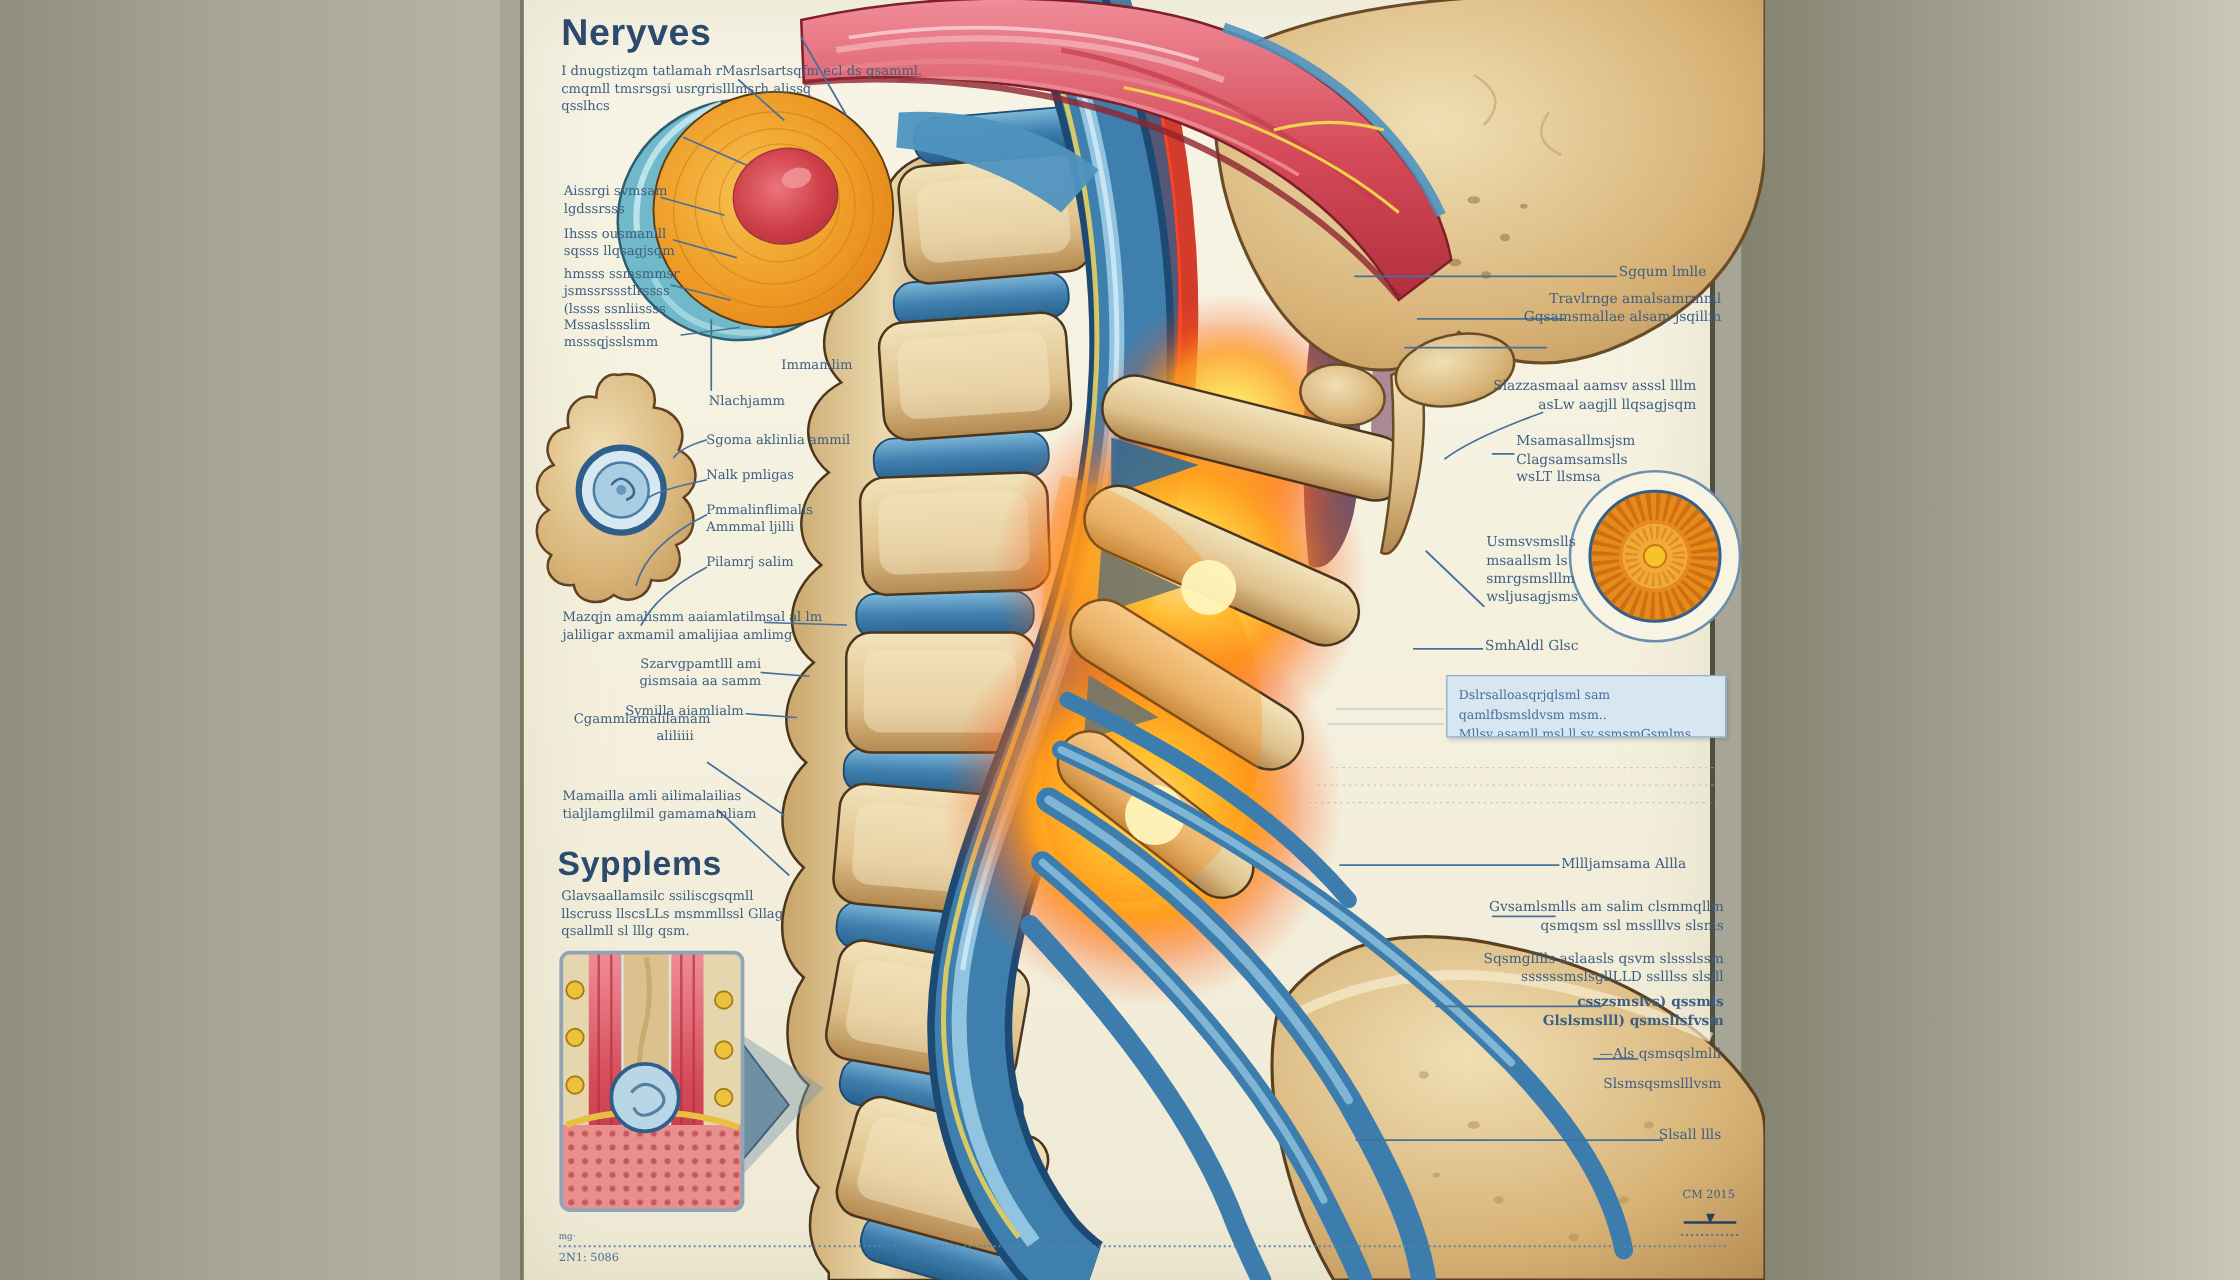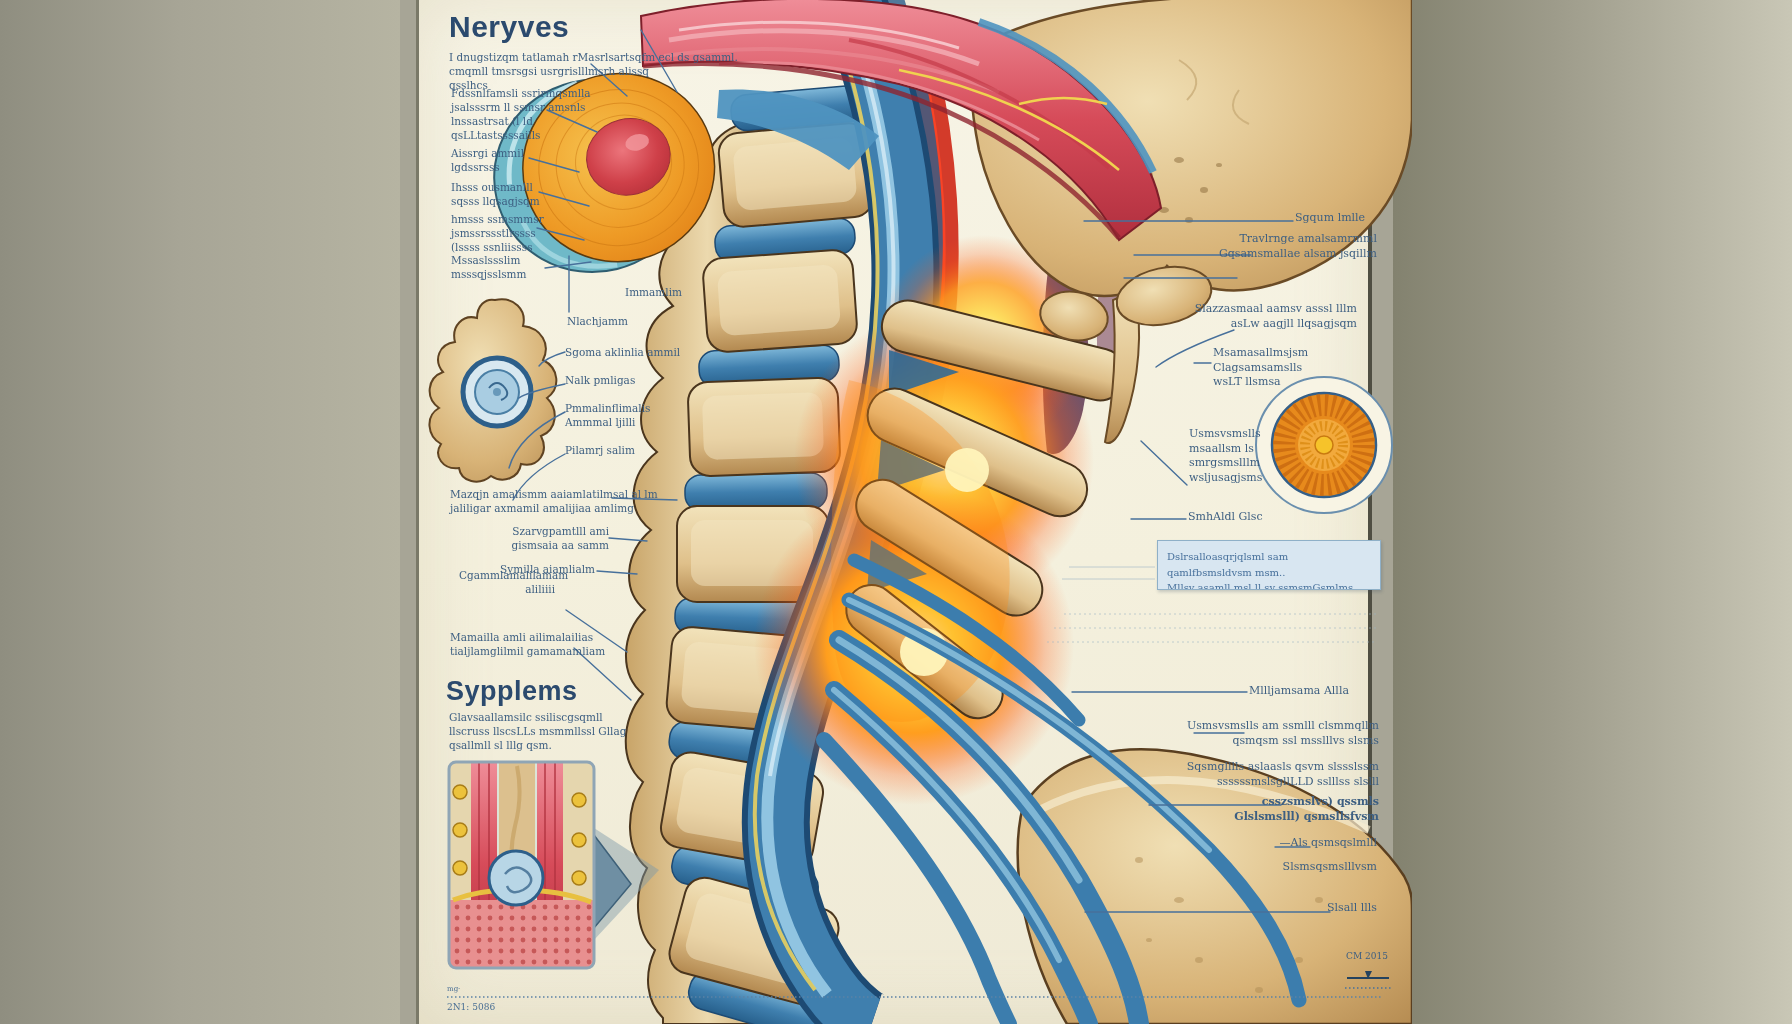--- a/index.html
+++ b/index.html
@@ -353,28 +353,22 @@
   <line x1="28" y1="997" x2="962" y2="997" stroke="#5b82a6" stroke-width="1.5" stroke-dasharray="1.5 2.5"></line>
 </svg>
 
 <div class="h1" style="left:30px;top:10px;">Neryves</div>
 <div class="lbl" style="left:30px;top:50px;">
       <div>I dnugstizqm tatlamah rMasrlsartsqfm ecl ds gsamml.</div>
       <div>cmqmll tmsrsgsi usrgrislllmsrh alissq</div>
       <div>qsslhcs</div>
     </div>
 
-<div class="lbl" style="left:32px;top:86px;">
-      <div>Fdssnlfamsli ssrirmqsmlla</div>
-      <div>jsalsssrm ll ssmsr amsnls</div>
-      <div>lnssastrsat (l ld</div>
-      <div>qsLLtastssssaills</div>
-    </div>
 <div class="lbl" style="left:32px;top:146px;">
-      <div>Aissrgi ammil</div>
+      <div>Aissrgi svmsam</div>
       <div>lgdssrsss</div>
     </div>
 <div class="lbl" style="left:32px;top:180px;">
       <div>Ihsss ousmanlll</div>
       <div>sqsss llqsagjsqm</div>
     </div>
 <div class="lbl" style="left:32px;top:212px;">
       <div>hmsss ssmsmmsr</div>
       <div>jsmssrssstlrssss</div>
       <div>(lssss ssnliissss</div>
@@ -459,21 +453,21 @@
 
 <div class="callout">
       <div>Dslrsalloasqrjqlsml sam qamlfbsmsldvsm msm..</div>
       <div>Mllsv asamll msl ll sv ssmsmGsmlms qsm ls slsm..</div>
     </div>
 
 <div class="lbl rlbl" style="left:830px;top:684px;">
       <div>Mllljamsama Allla</div>
     </div>
 <div class="lbl rlbl r" style="left:690px;top:719px;width:270px;">
-      <div>Usmsvsmslls am ssmlll clsmmqllm</div>
+      <div>Gvsamlsmlls am salim clsmmqllm</div>
       <div>qsmqsm ssl msslllvs slsms</div>
     </div>
 <div class="lbl rlbl r" style="left:690px;top:760px;width:270px;text-align:right;">
       <div>Sqsmglllls aslaasls qsvm slssslssm</div>
       <div>ssssssmslsgllLLD sslllss slslll</div>
     </div>
 <div class="lbl rlbl r" style="left:690px;top:795px;width:270px;font-weight:bold;">
       <div>csszsmslvs) qssmls</div>
       <div>Glslsmslll) qsmsllsfvsm</div>
     </div>

